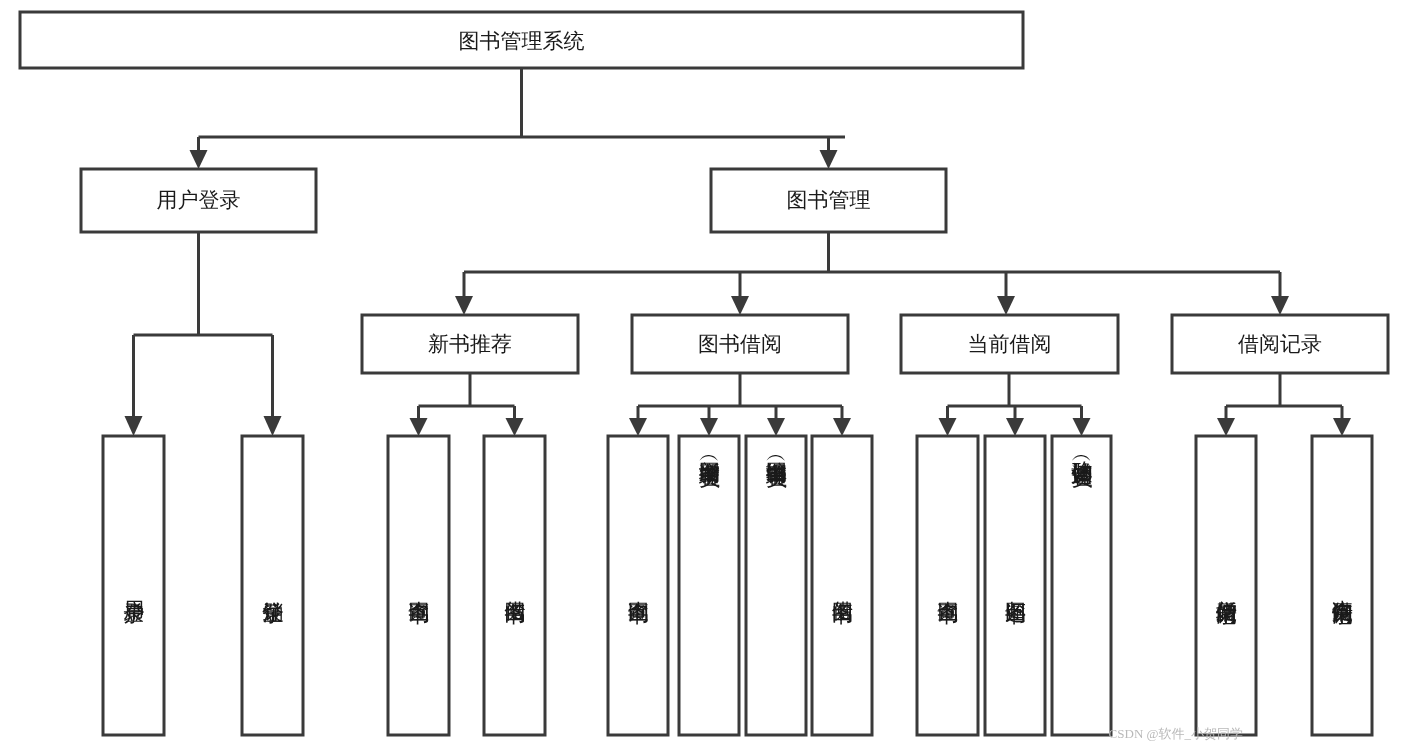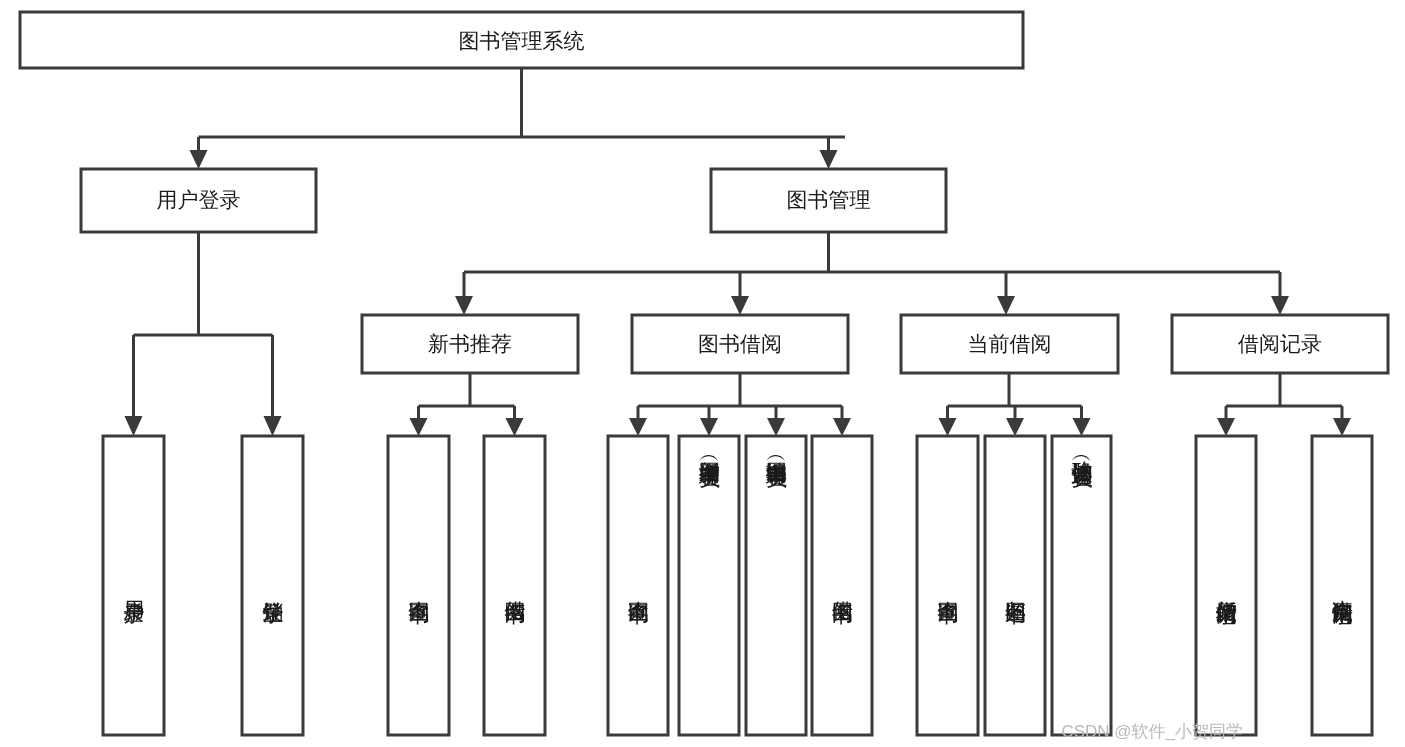--- a/index.html
+++ b/index.html
@@ -62,22 +62,22 @@
     writing-mode: vertical-rl;
     text-orientation: upright;
     letter-spacing: 1px;
     white-space: nowrap;
     text-align: center;
   }
   .watermark {
     position: absolute;
     right: 8px;
     bottom: 4px;
-    font-family: Liberation Sans, sans-serif;
-    font-size: 17px;
+    font-family: Liberation Serif, serif;
+    font-size: 13px;
     color: #b9b9b9;
     white-space: nowrap;
   }
 </style>
 </head>
 <body>
 
 <div id="diagram-root">
 
   <svg id="flow-svg" viewBox="0 0 1405 747">

